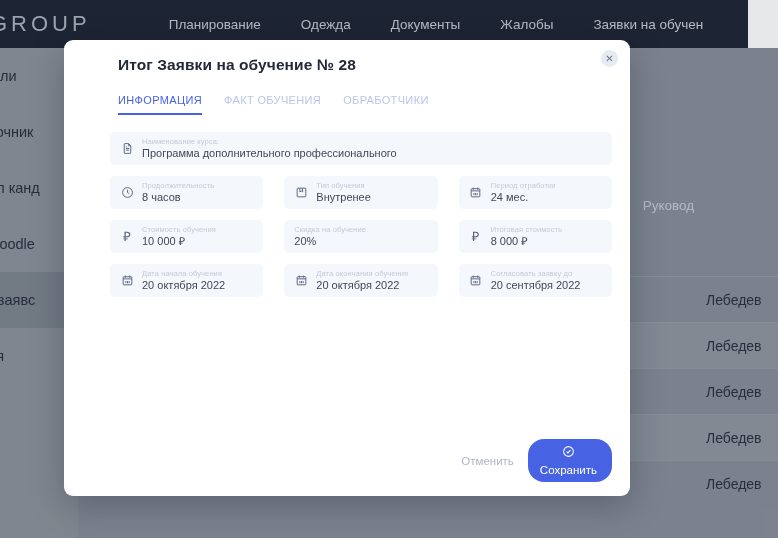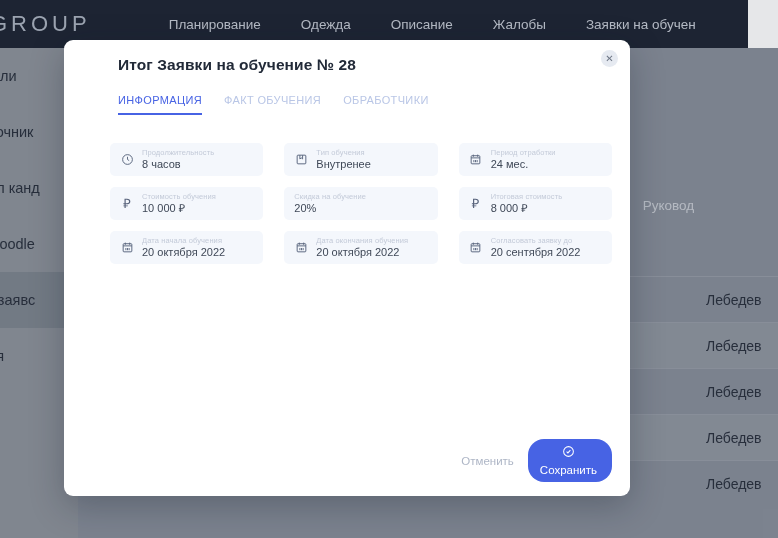--- a/index.html
+++ b/index.html
@@ -194,21 +194,21 @@
     <div class="side-item">
         <span>ория</span>
       </div>
   </div>
 
   <div class="topnav">
     <div class="logo">GROUP</div>
     <div class="navitems">
       <span class="navitem">Планирование</span>
       <span class="navitem">Одежда</span>
-      <span class="navitem">Описание</span>
+      <span class="navitem">Документы</span>
       <span class="navitem">Жалобы</span>
       <span class="navitem">Заявки на обучен</span>
     </div>
   </div>
 </div>
 
 <div class="overlay"></div>
 
 <div class="modal">
 
@@ -218,20 +218,33 @@
   </div>
 
   <div class="tabs">
     <span class="tab active">ИНФОРМАЦИЯ</span>
     <span class="tab">ФАКТ ОБУЧЕНИЯ</span>
     <span class="tab">ОБРАБОТЧИКИ</span>
   </div>
 
   <div class="modal-body">
 
+    <div class="field wide">
+      <span class="fi-icon">
+        <svg viewBox="0 0 24 24" fill="none" stroke="currentColor" stroke-width="1.8">
+            <path d="M14 3H7a1 1 0 0 0-1 1v16a1 1 0 0 0 1 1h10a1 1 0 0 0 1-1V7z"></path>
+            <path d="M14 3v4h4"></path>
+            <path d="M9 12h6M9 15h6M9 9h2"></path>
+          </svg>
+      </span>
+      <span class="fi-text">
+        <span class="fi-label">Наименование курса:</span>
+        <span class="fi-value">Программа дополнительного профессионального</span>
+      </span>
+    </div>
 
     <div class="grid3">
       <div class="field">
         <span class="fi-icon">
           <svg viewBox="0 0 24 24" fill="none" stroke="currentColor" stroke-width="1.8">
               <circle cx="12" cy="12" r="9"></circle>
               <path d="M12 7v5l3 2"></path>
             </svg>
         </span>
         <span class="fi-text">

